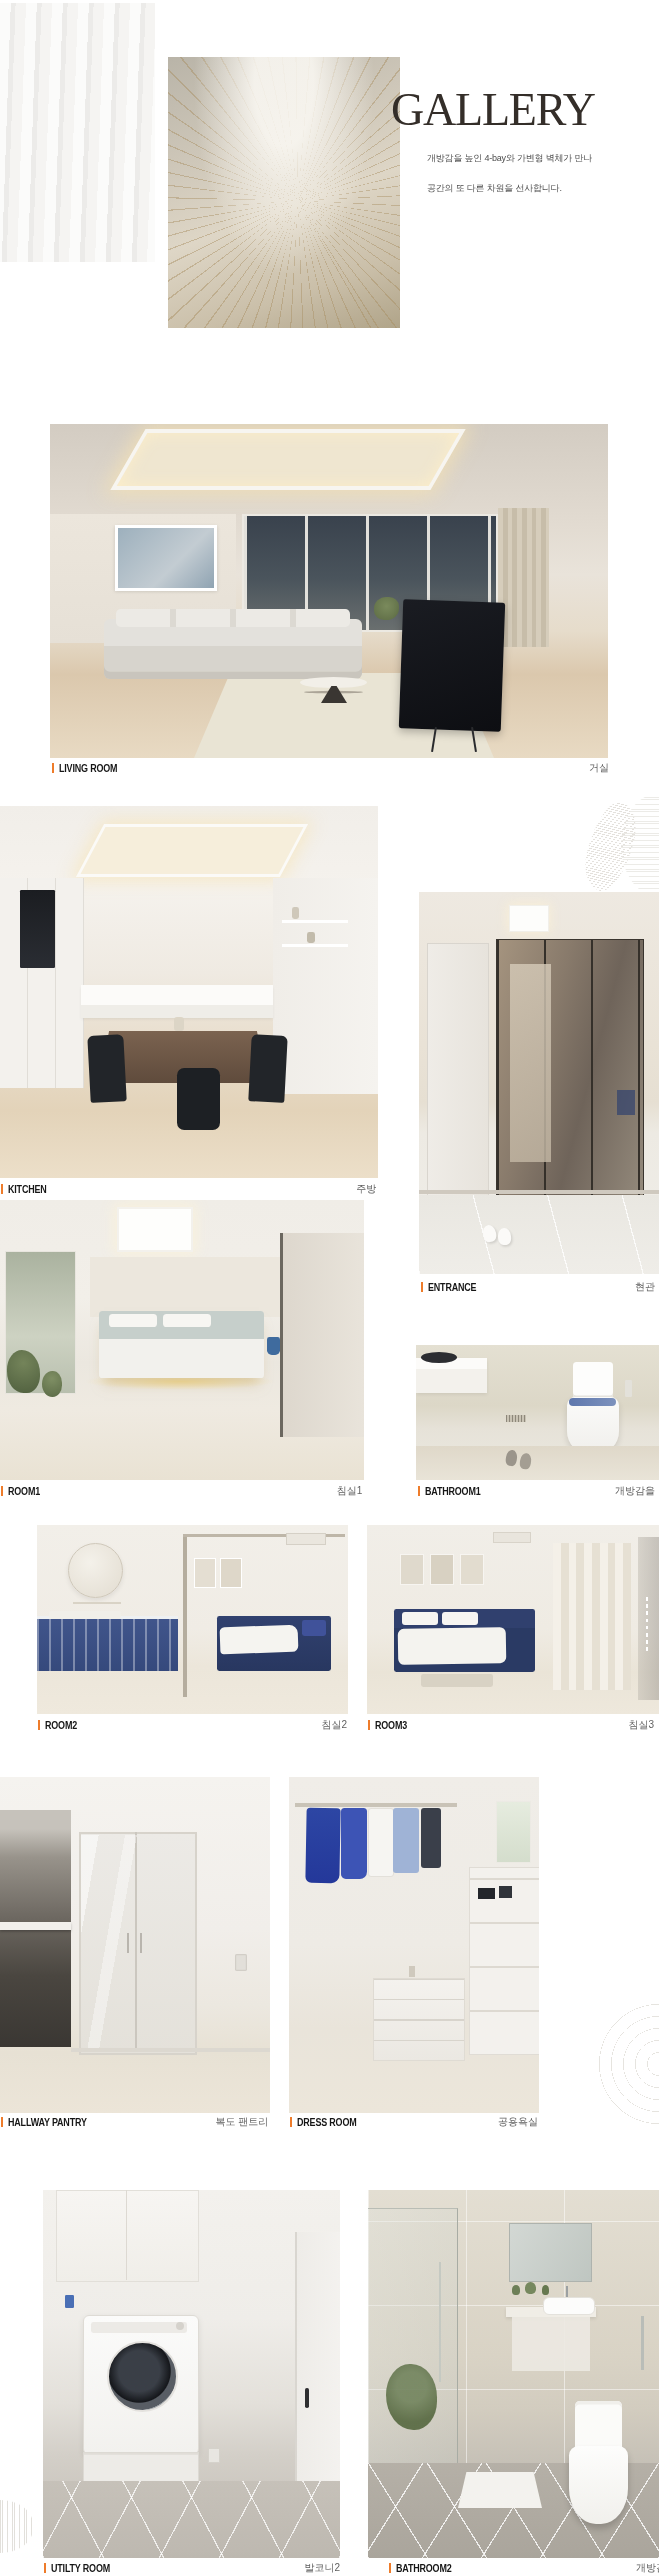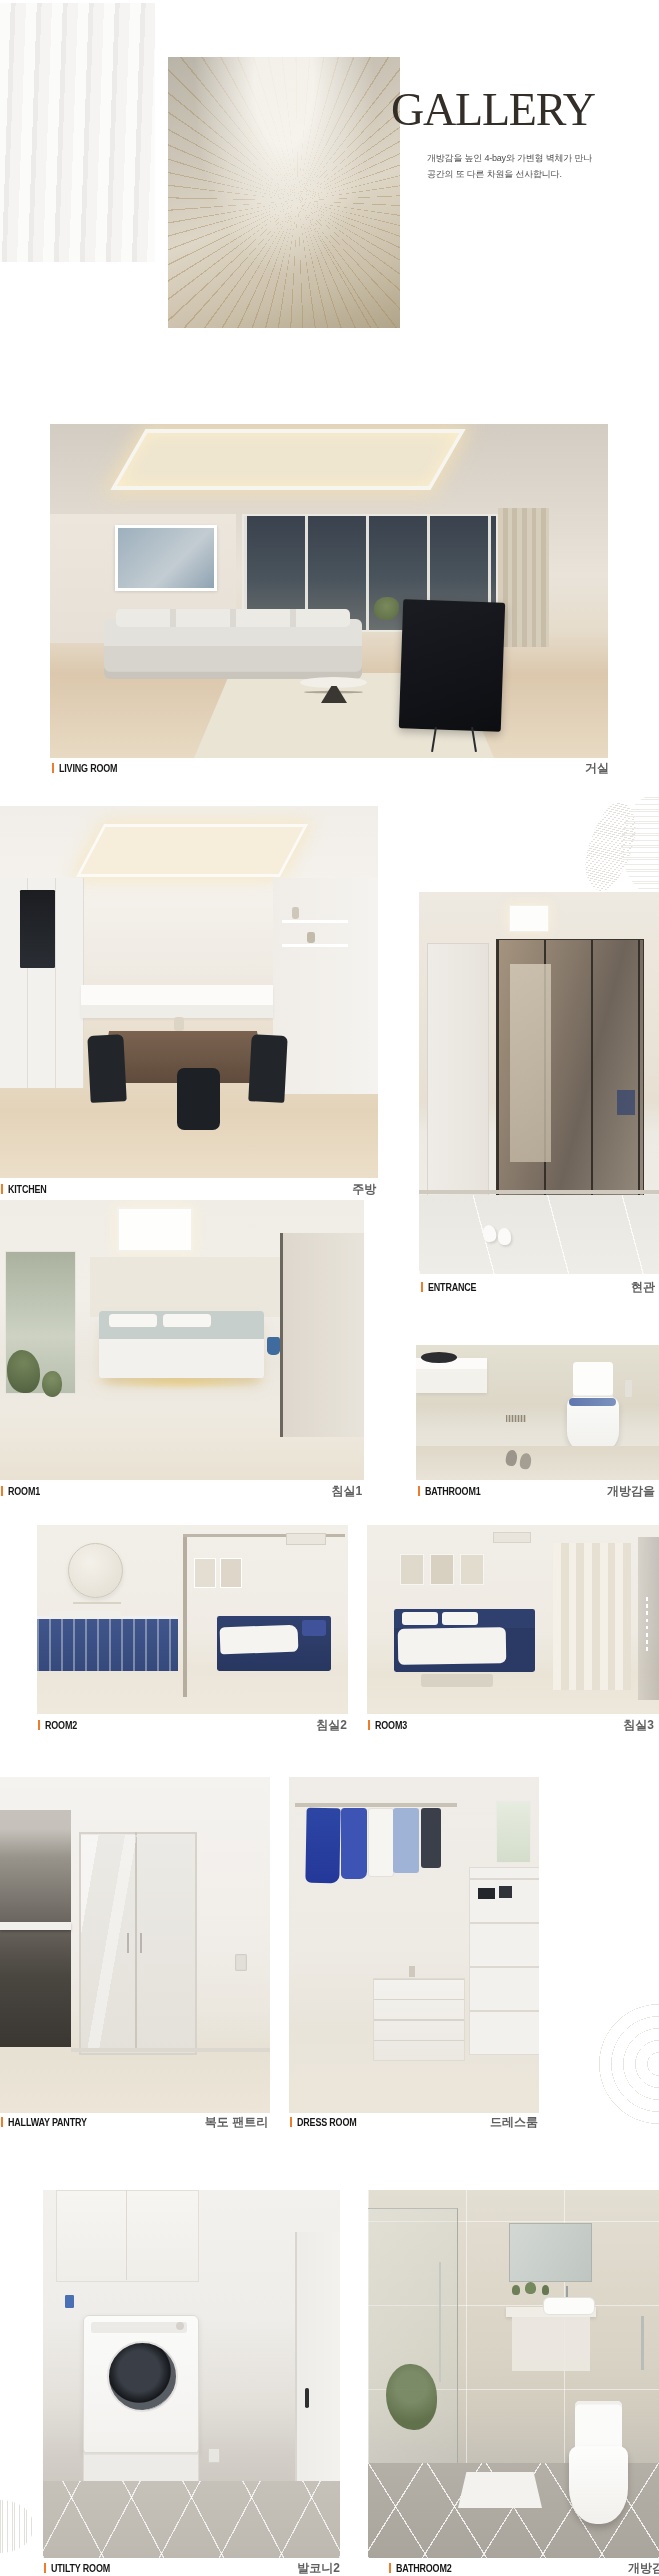--- a/index.html
+++ b/index.html
@@ -23,21 +23,21 @@
   
   .photo{position:absolute;overflow:hidden;background:#eae6de;}
   .photo i{position:absolute;display:block;}
   
   .label{position:absolute;display:flex;align-items:center;height:12px;}
   .label .bar{flex:0 0 auto;width:1.8px;height:10.2px;margin-right:4.8px;background:#ee7c2b;}
   .label .en{
     flex:0 0 auto;font-size:10.2px;font-weight:bold;letter-spacing:-0.2px;color:#161616;
     transform:scaleX(.88);transform-origin:left center;white-space:nowrap;
   }
-  .label .kr{margin-left:auto;font-size:12px;color:#5f5f5f;white-space:nowrap;font-weight:bold;}
+  .label .kr{margin-left:auto;font-size:10px;color:#5f5f5f;white-space:nowrap;}
   
   .deco{position:absolute;overflow:hidden;pointer-events:none;}
 </style>
 </head>
 <body>
 
 <div class="hero-photo" style="left:0;top:3px;width:155px;height:259px;
             background:repeating-linear-gradient(92deg,#fbfbfa 0 10.8px,#ecebe9 10.8px 15.6px,#f5f4f2 15.6px 26px),linear-gradient(180deg,#f2f1ef,#e8e7e4);">
   <i style="left:17px;top:48px;width:67px;height:150px;background:#2a211b;border-radius:62% 38% 55% 45% / 48% 60% 40% 52%;transform:rotate(16deg);"></i>
   <i style="left:31px;top:132px;width:36px;height:102px;background:#241c16;border-radius:50%;transform:rotate(24deg);"></i>
@@ -50,21 +50,21 @@
               radial-gradient(ellipse at 50% 10%, rgba(252,250,245,.85) 0 18%, rgba(252,250,245,0) 55%),
               repeating-conic-gradient(from 150deg at 56% 53%, rgba(167,141,96,.45) 0deg 0.5deg, rgba(0,0,0,0) 0.5deg 5.5deg),
               linear-gradient(160deg,#b9b4a8 0%,#cdc6b8 30%,#ded6c6 55%,#cabfa9 80%,#b0a489 100%);">
   <i style="left:129px;top:143px;width:3px;height:129px;background:linear-gradient(180deg,#b09a6e,#8f7a50);transform:rotate(13deg);transform-origin:top center;"></i>
   <i style="left:123px;top:136px;width:13px;height:13px;background:radial-gradient(circle,#8a744e,#b49a6a);border-radius:50%;"></i>
   <i style="left:42px;top:198px;width:132px;height:74px;background:radial-gradient(ellipse at 40% 90%, rgba(214,199,168,.8), rgba(214,199,168,0) 70%);"></i>
 </div>
 
 <div class="page-title">GALLERY</div>
 <div class="subtitle" style="top:154px;">개방감을 높인 4-bay와 가변형 벽체가 만나</div>
-<div class="subtitle" style="top:170px;">공간의 또 다른 차원을 선사합니다.</div>
+<div class="subtitle" style="top:184px;">공간의 또 다른 차원을 선사합니다.</div>
 
 <div class="photo" style="left:50px;top:424px;width:558px;height:334px;
             background:linear-gradient(180deg,#d3ccc2 0%,#e2dbd1 30%,#e9e3da 45%,#e6dccb 62%,#dbc8ad 75%,#e8dac3 100%);">
   <i style="left:78px;top:4.8px;width:312px;height:53px;transform:skewX(-30deg);background:#efe6d0;border:4.2px solid #f7f5f0;box-shadow:0 0 18px 4.8px rgba(244,225,180,.8), inset 0 0 14.4px rgba(255,240,200,.9);"></i>
   <i style="left:0;top:90px;width:186px;height:129px;background:linear-gradient(180deg,#ece6dc,#e6e0d6);"></i>
   <i style="left:65px;top:101px;width:96px;height:60px;background:linear-gradient(135deg,#9db0bd,#c3ccd2 60%,#8fa3b2);border:3px solid #fff;box-shadow:0 1.2px 3.6px rgba(0,0,0,.15);"></i>
   <i style="left:192px;top:90px;width:252px;height:114px;border:2.4px solid #ece9e2;background:repeating-linear-gradient(90deg,rgba(235,233,227,.95) 0 3px,rgba(0,0,0,0) 3px 61px),linear-gradient(180deg,#39424d 0%,#4a545c 55%,#6a6f6f 100%);"></i>
   <i style="left:448px;top:84px;width:51px;height:139px;background:repeating-linear-gradient(90deg,#d6cdbb 0 4.8px,#c7bda9 4.8px 9.6px);"></i>
   <i style="left:144px;top:249px;width:300px;height:85px;background:#e9e4d4;clip-path:polygon(12% 0,88% 0,100% 100%,0 100%);"></i>
   <i style="left:54px;top:195px;width:258px;height:60px;background:linear-gradient(180deg,#e3e1dc 0 45%,#d7d4cd 45%);border-radius:6px;box-shadow:inset 0 -7.2px 0 #c9c5bd;"></i>
@@ -236,21 +236,21 @@
   <i style="left:207px;top:24px;width:33px;height:60px;background:linear-gradient(180deg,#e6ecdf,#d4ddcc);border:1.2px solid #eceae4;"></i>
   <i style="left:180px;top:90px;width:71px;height:186px;background:repeating-linear-gradient(0deg,rgba(0,0,0,0) 0 42px,#ddd9d1 42px 44px),#f3f1ed;border:1.2px solid #e0dcd5;"></i>
   <i style="left:189px;top:111px;width:17px;height:10.8px;background:#23262b;"></i>
   <i style="left:210px;top:109px;width:13px;height:12px;background:#30343a;"></i>
   <i style="left:84px;top:201px;width:90px;height:81px;background:repeating-linear-gradient(0deg,rgba(0,0,0,0) 0 19px,#d8d4cc 19px 20.4px),linear-gradient(180deg,#f4f2ee,#ebe8e2);border:1.2px solid #dfdbd3;"></i>
   <i style="left:120px;top:189px;width:6px;height:10.8px;background:#cfc9bd;"></i>
 </div>
 <div class="label" style="left:290px;top:2116px;width:248px;">
   <span class="bar" style="background: rgb(238, 124, 43);"></span>
   <span class="en">DRESS ROOM</span>
-  <span class="kr">드레스룸</span>
+  <span class="kr">공용욕실</span>
 </div>
 
 <div class="deco" style="left:590px;top:1995px;width:69px;height:138px;">
   <i class="abs" style="left:0;top:0;width:138px;height:138px;border-radius:50%;background:repeating-radial-gradient(circle at 50% 50%,rgba(0,0,0,0) 0 11.4px,#e6e4df 11.4px 12px);"></i>
 </div>
 
 <div class="deco" style="left:0;top:2500px;width:33px;height:53px;border-radius:0 36px 36px 0 / 0 26px 26px 0;
             background:repeating-linear-gradient(90deg,#e2e0db 0 0.6px,rgba(0,0,0,0) 0.6px 2.4px);"></div>
 
 <div class="photo" style="left:43px;top:2190px;width:297px;height:368px;

